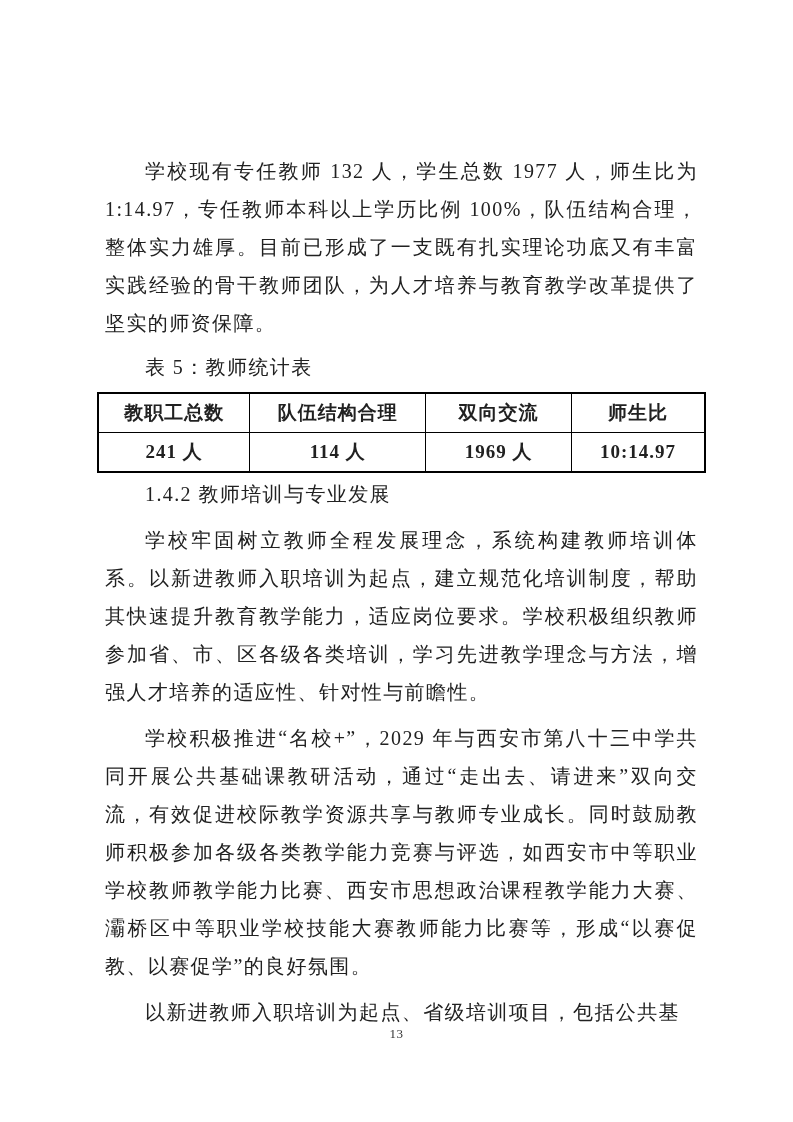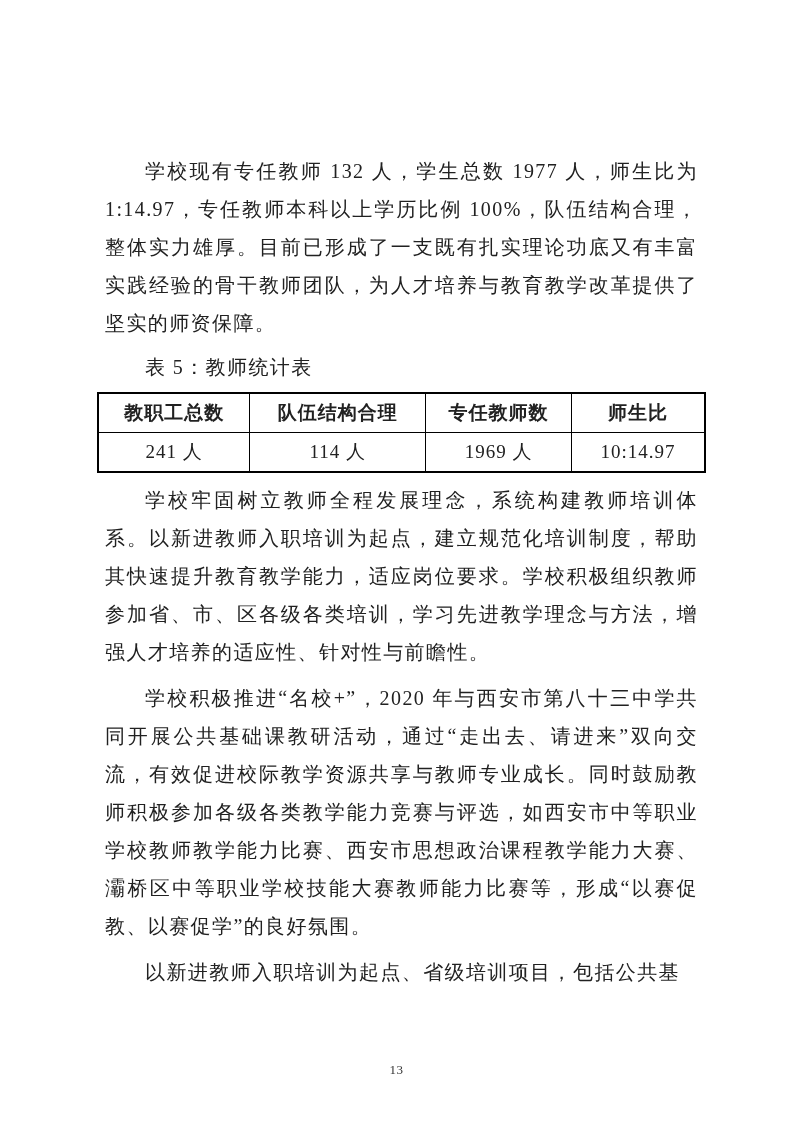--- a/index.html
+++ b/index.html
@@ -52,32 +52,31 @@
     vertical-align: middle;
     height: 38px;
     font-size: 19px;
     letter-spacing: 1px;
     padding: 0;
   }
   .stats-table th {
     font-weight: bold;
   }
   .stats-table td {
-    font-weight: normal;
+    font-weight: bold;
   }
   .page-number {
     position: absolute;
     top: 1026px;
     left: 0;
     width: 100%;
     text-align: center;
     font-size: 13px;
     color: #333333;
     letter-spacing: 0.5px;
-    margin-top: 36px;
   }
 </style>
 </head>
 <body>
 
 <div class="page">
   <div class="content">
 
     <p class="body-text">学校现有专任教师 132 人，学生总数 1977 人，师生比为 1:14.97，专任教师本科以上学历比例 100%，队伍结构合理，整体实力雄厚。目前已形成了一支既有扎实理论功底又有丰富实践经验的骨干教师团队，为人才培养与教育教学改革提供了坚实的师资保障。</p>
 
@@ -87,35 +86,36 @@
       <colgroup>
         <col style="width:25%">
         <col style="width:29%">
         <col style="width:24%">
         <col style="width:22%">
       </colgroup>
       <tbody>
         <tr>
           <th>教职工总数</th>
           <th>队伍结构合理</th>
-          <th>专任教师数</th>
+          <th>双向交流</th>
           <th>师生比</th>
         </tr>
         <tr>
           <td>241 人</td>
           <td>114 人</td>
           <td>1969 人</td>
           <td>10:14.97</td>
         </tr>
       </tbody>
     </table>
 
+    <p class="body-text heading">1.4.2 教师培训与专业发展</p>
 
     <p class="body-text">学校牢固树立教师全程发展理念，系统构建教师培训体系。以新进教师入职培训为起点，建立规范化培训制度，帮助其快速提升教育教学能力，适应岗位要求。学校积极组织教师参加省、市、区各级各类培训，学习先进教学理念与方法，增强人才培养的适应性、针对性与前瞻性。</p>
 
-    <p class="body-text">学校积极推进“名校+”，2020 年与西安市第八十三中学共同开展公共基础课教研活动，通过“走出去、请进来”双向交流，有效促进校际教学资源共享与教师专业成长。同时鼓励教师积极参加各级各类教学能力竞赛与评选，如西安市中等职业学校教师教学能力比赛、西安市思想政治课程教学能力大赛、灞桥区中等职业学校技能大赛教师能力比赛等，形成“以赛促教、以赛促学”的良好氛围。</p>
+    <p class="body-text">学校积极推进“名校+”，2029 年与西安市第八十三中学共同开展公共基础课教研活动，通过“走出去、请进来”双向交流，有效促进校际教学资源共享与教师专业成长。同时鼓励教师积极参加各级各类教学能力竞赛与评选，如西安市中等职业学校教师教学能力比赛、西安市思想政治课程教学能力大赛、灞桥区中等职业学校技能大赛教师能力比赛等，形成“以赛促教、以赛促学”的良好氛围。</p>
 
     <p class="body-text">以新进教师入职培训为起点、省级培训项目，包括公共基</p>
 
   </div>
 
   <div class="page-number">13</div>
 </div>
 
 </body></html>

